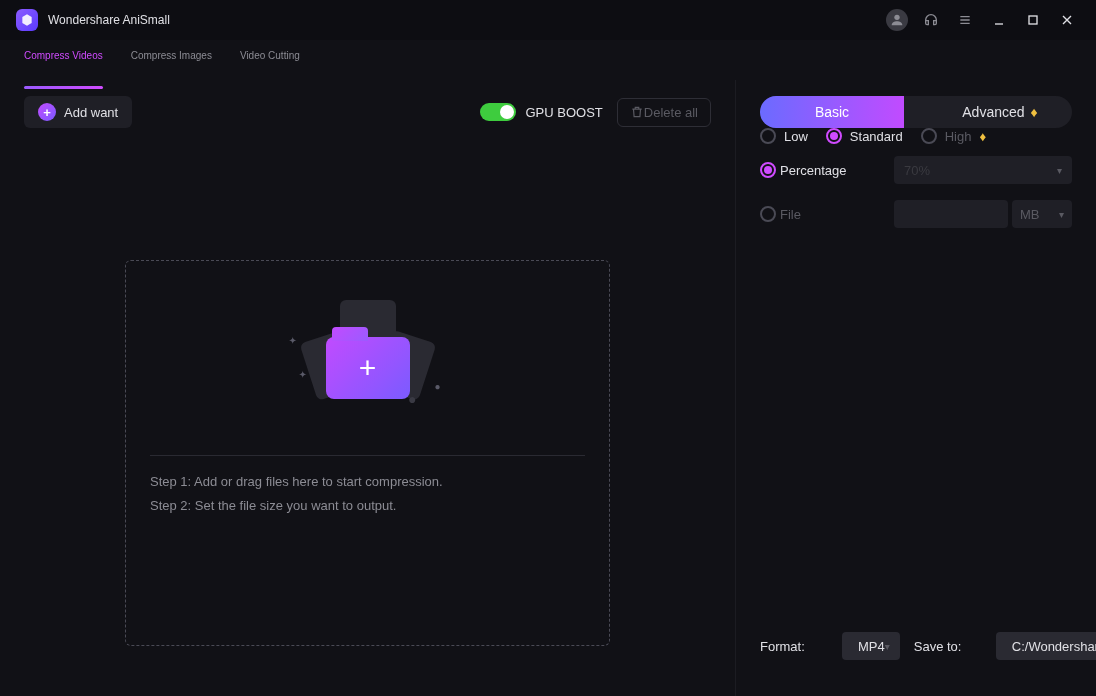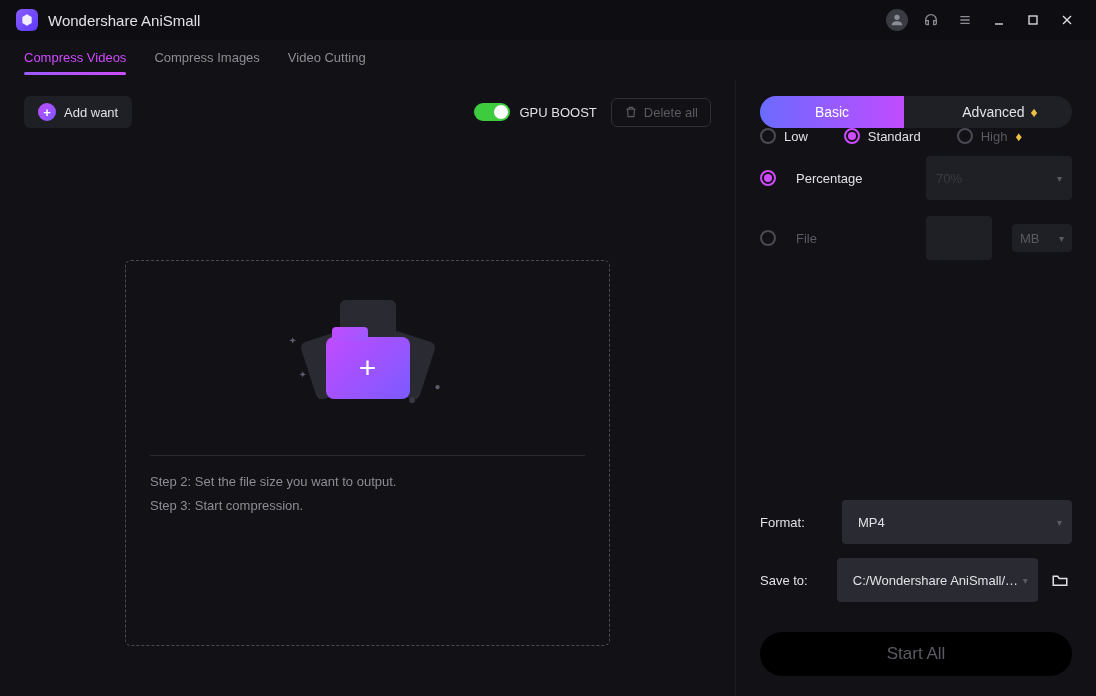--- a/index.html
+++ b/index.html
@@ -36,43 +36,43 @@
     display: flex;
     align-items: center;
     padding: 0 12px 0 16px;
   }
   .titlebar .logo {
     width: 22px; height: 22px; border-radius: 6px;
     background: linear-gradient(135deg,#8b5bff,#5b3bff);
     margin-right: 10px;
     display:flex;align-items:center;justify-content:center;
   }
-  .titlebar .app-name { font-size: 15px; font-weight: 500; color: var(--text-primary); }
+  .titlebar .app-name { font-size: 12px; font-weight: 500; color: var(--text-primary); }
   .titlebar .spacer { flex: 1; }
   .titlebar .tb-btn {
     width: 34px; height: 36px;
     display:flex; align-items:center; justify-content:center;
     color: var(--text-muted);
     cursor: pointer;
   }
   .titlebar .tb-btn svg { width: 16px; height: 16px; }
   .avatar-circle {
     width: 22px; height:22px; border-radius:50%;
     background:#3a3a42; display:flex;align-items:center;justify-content:center;
   }
 
   
   .tabs {
     display:flex; gap:28px;
     padding: 10px 24px 0 24px;
     border-bottom: 1px solid transparent;
   }
   .tab {
-    font-size:13px; color: var(--text-muted);
-    padding-bottom:10px; cursor:pointer;
+    font-size:10px; color: var(--text-muted);
+    padding-bottom:28px; cursor:pointer;
     position:relative;
   }
   .tab.active { color: var(--accent-pink); font-weight:500;}
   .tab.active::after {
     content:""; position:absolute; left:0; right:0; bottom:0; height:3px;
     background: linear-gradient(90deg,var(--accent-purple),var(--accent-pink));
     border-radius:2px;
   }
 
   
@@ -108,21 +108,21 @@
   .switch {
     position:relative; width:36px; height:18px; border-radius:10px;
     background:var(--green);
   }
   .switch::after {
     content:""; position:absolute; top:2px; right:2px;
     width:14px; height:14px; border-radius:50%; background:#fff;
   }
   .gpu-label { font-size:13px; color:var(--text-primary);text-align:center; }
   .delete-all {
-    display:flex; align-items:center; gap:6px;
+    display:flex; align-items:center; gap:0;
     border:1px solid #2e2e36; border-radius:6px;
     padding:6px 12px; color:var(--text-dim);
     font-size:13px;
   }
   .dropzone {
     position:absolute;
     left:125px; right:125px;
     top:180px;
     bottom:50px;
     border:1px dashed #4a4a55;
@@ -185,57 +185,57 @@
   }
   .mode.basic {
     background: linear-gradient(90deg,#6b6bff,#c14bff);
     color:#fff; font-weight:500;
   }
   .mode.adv { color:var(--text-primary);padding-left:24px; }
   .diamond { color:var(--gold); }
 
   .section-label { font-size:13px; color:var(--text-muted); margin:26px 0 10px; }
 
-  .radio-row { display:flex; gap:36px; align-items:flex-end; margin-bottom:4px;}
+  .radio-row { display:flex; gap:18px; align-items:flex-end; margin-bottom:4px;}
   .radio {
     display:flex; align-items:center; gap:8px; cursor:pointer;
   }
   .radio .r-outer {
     width:16px; height:16px; border-radius:50%;
     border:2px solid #4a4a55;
     display:flex;align-items:center;justify-content:center;
   }
   .radio.selected .r-outer { border-color:var(--accent-pink); }
   .radio.selected .r-inner {
     width:8px; height:8px; border-radius:50%; background:var(--accent-pink);
   }
   .radio.disabled { color:var(--text-dim); }
   .radio-label { font-size:13px; }
 
   .exp-row {
-    display:flex; align-items:center; gap:20px; margin:8px 0;
+    display:flex; align-items:center; gap:4px; margin:8px 0;
   }
   .exp-row .radio-label-wide { font-size:13px; width:110px; }
   .select-field {
-    flex:1; height:44px; background:#2a2a32; border-radius:4px;
+    flex:1; height:28px; background:#2a2a32; border-radius:4px;
     display:flex; align-items:center; justify-content:space-between;
     padding:0 10px; color:var(--text-primary); font-size:13px;
   }
   .select-field.disabled-look { background:#1f1f26; color:#3a3a40; }
   .select-field.empty-look { background:#1f1f26; }
   .unit-field {
     width:60px; height:28px; background:#1f1f26; border-radius:4px;
     display:flex;align-items:center;justify-content:space-between;
     padding:0 8px; color:var(--text-dim); font-size:13px;
   }
   .chev { color:var(--text-dim); font-size:10px;}
 
   .bottom-form {
     margin-top:auto;
-    display:flex; flex-direction:column; gap:14px;
+    display:flex; gap:14px;
   }
   .form-row {
     display:flex; align-items:center; gap:10px;
   }
   .form-row .lbl { width:72px; font-size:13px; color:var(--text-primary); }
   .form-row .select-field { flex:1;padding-left:16px; }
   .folder-icon-btn {
     width:26px; height:26px; display:flex;align-items:center;justify-content:center;
     color:var(--text-primary); cursor:pointer;
   }
@@ -329,22 +329,22 @@
         <span class="sparkle sp1">✦</span>
           <span class="sparkle sp2">✦</span>
         <span class="sparkle sp3">●</span>
           <span class="sparkle sp4" style="color:#3a3a44">●</span>
         <div class="folder-plus">
           <div class="tab-flap"></div>
           <div class="plus">+</div>
         </div>
       </div>
       <hr>
+      <div class="step-text">Step 1: Add or drag files here to start compression.</div>
       <div class="step-text">Step 2: Set the file size you want to output.</div>
-      <div class="step-text">Step 3: Start compression.</div>
     </div>
   </div>
 
   <div class="right-panel">
     <div class="mode-switch">
       <div class="mode basic">
         <span>Basic</span>
       </div>
       <div class="mode adv">
         <span>Advanced</span>

